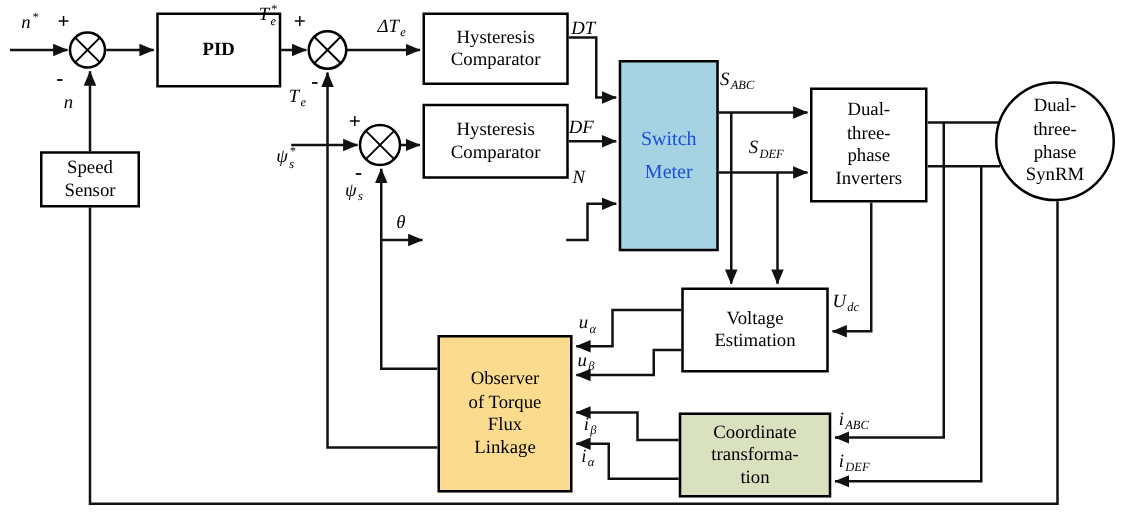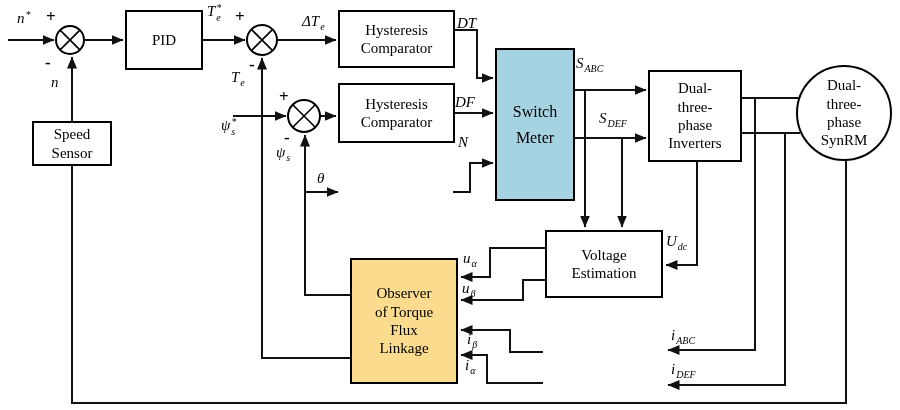--- a/index.html
+++ b/index.html
@@ -4,29 +4,29 @@
 <style>
   html,body{margin:0;padding:0;background:#fff;}
   #stage{position:relative;width:900px;height:410px;background:#ffffff;overflow:hidden;
          font-family:"Liberation Serif", serif;}
   #wires{position:absolute;left:0;top:0;width:900px;height:410px;}
 
   .block{position:absolute;box-sizing:border-box;border:2px solid #000;background:#fff;
          display:flex;align-items:center;justify-content:center;text-align:center;}
   .block-label{white-space:pre-line;font-size:15px;line-height:1.22;color:#000;}
 
-  .b-pid{left:125px;top:10px;width:78px;height:60px;}
+  .b-pid{left:125px;top:10px;width:100px;height:60px;font-weight:bold;}
   .b-hyst1{left:338px;top:10px;width:117px;height:58px;}
   .b-hyst2{left:338px;top:83px;width:117px;height:60px;}
   .b-sector{left:340px;top:164px;width:113px;height:56px;}
   .b-switch{left:495px;top:48px;width:80px;height:153px;}
   .b-switch .block-label{font-size:16px;line-height:1.6;}
   .b-inv{left:648px;top:70px;width:94px;height:92px;}
   .b-ve{left:545px;top:230px;width:118px;height:68px;justify-content:center;}
-  .b-obs{left:350px;top:258px;width:108px;height:126px;}
+  .b-obs{left:350px;top:268px;width:108px;height:126px;}
   .b-coord{left:543px;top:330px;width:122px;height:68px;}
   .b-speed{left:32px;top:121px;width:80px;height:45px;}
   .b-synrm{left:796px;top:65px;width:96px;height:96px;border-radius:50%;border-width:2px;}
 
   .sig{position:absolute;font-style:italic;font-size:15px;color:#000;white-space:nowrap;}
   .sig .stack{display:inline-flex;flex-direction:column;vertical-align:middle;
               font-size:10px;line-height:0.95;margin-left:1px;}
   .sig .stack i{font-style:italic;min-height:9px;}
   .sign{position:absolute;font-size:17px;font-weight:bold;font-style:normal;
         font-family:"Liberation Serif", serif;color:#000;line-height:1;}
@@ -85,39 +85,44 @@
   </div>
   <div class="block b-hyst1">
     <span class="block-label">Hysteresis
 Comparator</span>
   </div>
   <div class="block b-hyst2">
     <span class="block-label">Hysteresis
 Comparator</span>
   </div>
   <div class="block b-switch" style="background: rgb(166, 211, 226);">
-    <span class="block-label" style="color: #000000;">Switch
+    <span class="block-label" style="color: #1d4ed8;">Switch
 Meter</span>
   </div>
   <div class="block b-inv">
     <span class="block-label">Dual-
 three-
 phase
 Inverters</span>
   </div>
   <div class="block b-ve">
     <span class="block-label">Voltage
 Estimation</span>
   </div>
   <div class="block b-obs" style="background: rgb(251, 220, 143);">
     <span class="block-label">Observer
 of Torque
 Flux
 Linkage</span>
   </div>
+  <div class="block b-coord" style="background: rgb(217, 225, 191);">
+    <span class="block-label">Coordinate
+transforma-
+tion</span>
+  </div>
   <div class="block b-speed">
     <span class="block-label">Speed
 Sensor</span>
   </div>
   <div class="block b-synrm">
     <span class="block-label">Dual-
 three-
 phase
 SynRM</span>
   </div>

